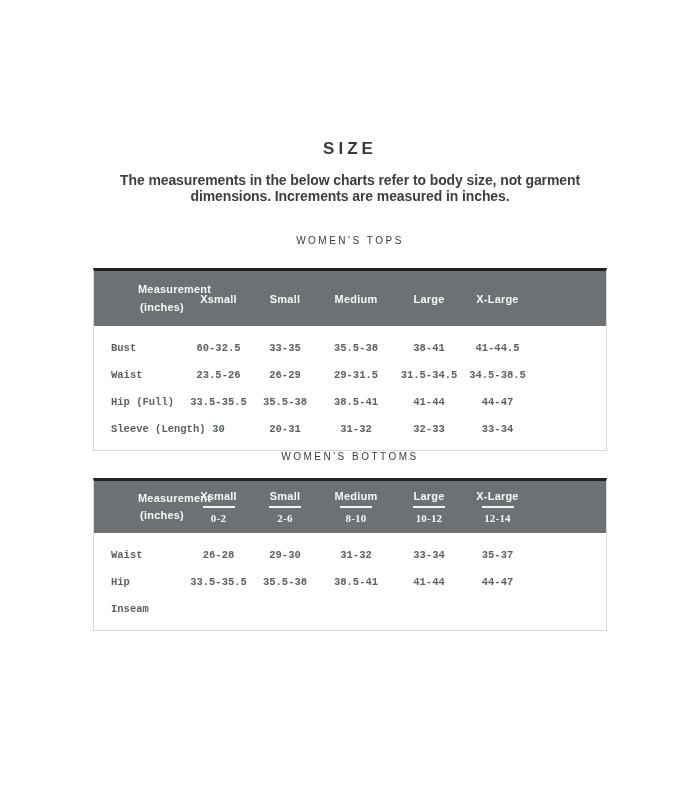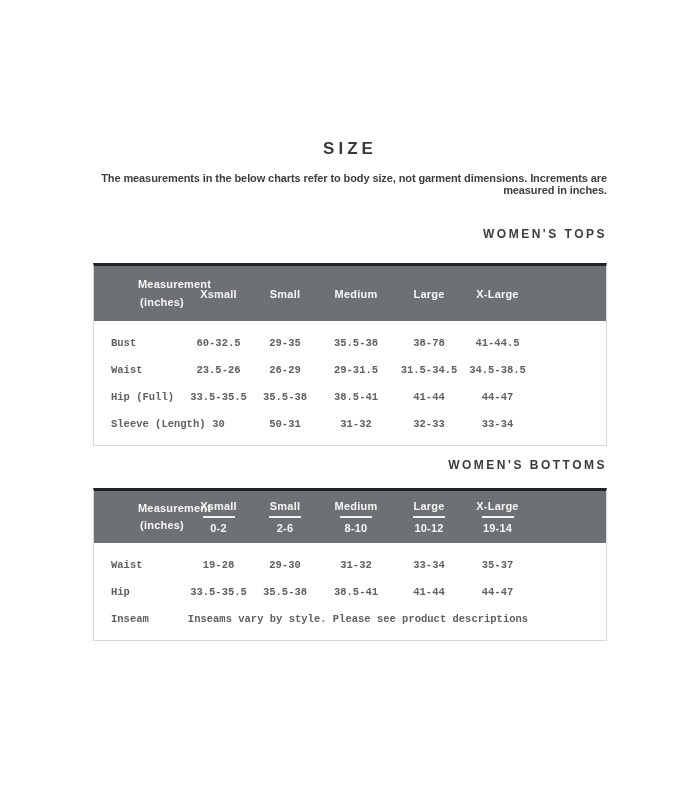--- a/index.html
+++ b/index.html
@@ -9,31 +9,31 @@
     position:relative; margin:0 auto;
   }
   .content { width:514px; margin:0 auto; padding-top:139px; }
 
   .page-title {
     margin:0; text-align:center;
     font-size:17px; font-weight:bold; letter-spacing:4px;
     color:#37393b;
   }
   .page-subtitle {
-    margin:13px 0 0; text-align:right;
-    font-size:11px; font-weight:bold; letter-spacing:-0.1px;
+    margin:13px 0 0; text-align:center;
+    font-size:14px; font-weight:bold; letter-spacing:-0.1px;
     color:#3c3f41;
   }
   .section-heading {
-    margin:0; text-align:right;
-    font-size:12px; font-weight:bold; letter-spacing:2.5px;
+    margin:0; text-align:center;
+    font-size:10px; font-weight:normal; letter-spacing:2.5px;
     color:#393c3e;
   }
   .heading-tops { margin-top:31px; }
-  .heading-bottoms { margin-top:12px; }
+  .heading-bottoms { margin-top:0; }
 
   .size-table {
     border:1px solid #d9d9d9;
     border-top:3px solid #202224;
     background:#fff;
   }
   .table-tops { margin-top:22px; }
   .table-bottoms { margin-top:16px; }
 
   .grid {
@@ -47,21 +47,21 @@
   .thead-tops { height:55px; }
   .thead-bottoms { height:52px; }
   .th {
     text-align:center; font-size:11px; font-weight:bold; letter-spacing:0.2px;
   }
   .th-measurement { line-height:1.55; }
   .th-measurement span { display:block;margin-left:44px; }
 
   .size-col { display:flex; flex-direction:column; align-items:center; }
   .size-underline { width:32px; height:2px; background:#f3f4f4; margin:4px 0; }
-  .size-range { font-size:11px; font-weight:bold; }
+  .size-range { font-size:11px; font-weight:bold;font-family:Liberation Serif, serif; }
 
   .tbody { padding:8px 0 8px;font-family:Liberation Mono, monospace; }
   .tr { height:27px; }
   .td {
     text-align:center; font-size:10.5px; font-weight:bold; color:#5d6164;
     white-space:nowrap;
   }
   .td-label { text-align:left; padding-left:17px; }
   .td-inseam-note { grid-column:2 / 7; text-align:center; }
 </style>
@@ -86,23 +86,23 @@
         <div class="th">Small</div>
         <div class="th">Medium</div>
         <div class="th">Large</div>
         <div class="th">X-Large</div>
         <div class="th"></div>
       </div>
       <div class="tbody">
         <div class="tr grid">
           <div class="td td-label">Bust</div>
           <div class="td">60-32.5</div>
-          <div class="td">29-35</div>
+          <div class="td">33-35</div>
           <div class="td">35.5-38</div>
-          <div class="td">38-78</div>
+          <div class="td">38-41</div>
           <div class="td">41-44.5</div>
           <div class="td"></div>
         </div>
         <div class="tr grid">
           <div class="td td-label">Waist</div>
           <div class="td">23.5-26</div>
           <div class="td">26-29</div>
           <div class="td">29-31.5</div>
           <div class="td">31.5-34.5</div>
           <div class="td">34.5-38.5</div>
@@ -113,21 +113,21 @@
           <div class="td">33.5-35.5</div>
           <div class="td">35.5-38</div>
           <div class="td">38.5-41</div>
           <div class="td">41-44</div>
           <div class="td">44-47</div>
           <div class="td"></div>
         </div>
         <div class="tr grid">
           <div class="td td-label">Sleeve (Length)</div>
           <div class="td">30</div>
-          <div class="td">50-31</div>
+          <div class="td">20-31</div>
           <div class="td">31-32</div>
           <div class="td">32-33</div>
           <div class="td">33-34</div>
           <div class="td"></div>
         </div>
       </div>
     </div>
 
     <h2 class="section-heading heading-bottoms">WOMEN'S BOTTOMS</h2>
 
@@ -153,44 +153,43 @@
           <span class="size-range">8-10</span>
         </div>
         <div class="th size-col">
           <span>Large</span>
           <span class="size-underline"></span>
           <span class="size-range">10-12</span>
         </div>
         <div class="th size-col">
           <span>X-Large</span>
           <span class="size-underline"></span>
-          <span class="size-range">19-14</span>
+          <span class="size-range">12-14</span>
         </div>
         <div class="th"></div>
       </div>
       <div class="tbody">
         <div class="tr grid">
           <div class="td td-label">Waist</div>
-          <div class="td">19-28</div>
+          <div class="td">26-28</div>
           <div class="td">29-30</div>
           <div class="td">31-32</div>
           <div class="td">33-34</div>
           <div class="td">35-37</div>
           <div class="td"></div>
         </div>
         <div class="tr grid">
           <div class="td td-label">Hip</div>
           <div class="td">33.5-35.5</div>
           <div class="td">35.5-38</div>
           <div class="td">38.5-41</div>
           <div class="td">41-44</div>
           <div class="td">44-47</div>
           <div class="td"></div>
         </div>
         <div class="tr grid">
           <div class="td td-label">Inseam</div>
-          <div class="td td-inseam-note">Inseams vary by style. Please see product descriptions</div>
         </div>
       </div>
     </div>
 
   </div>
 </div>
 
 </body></html>

